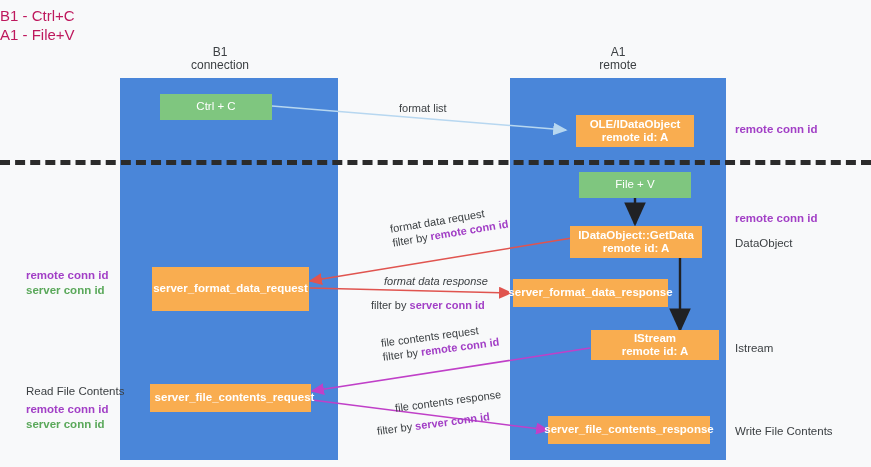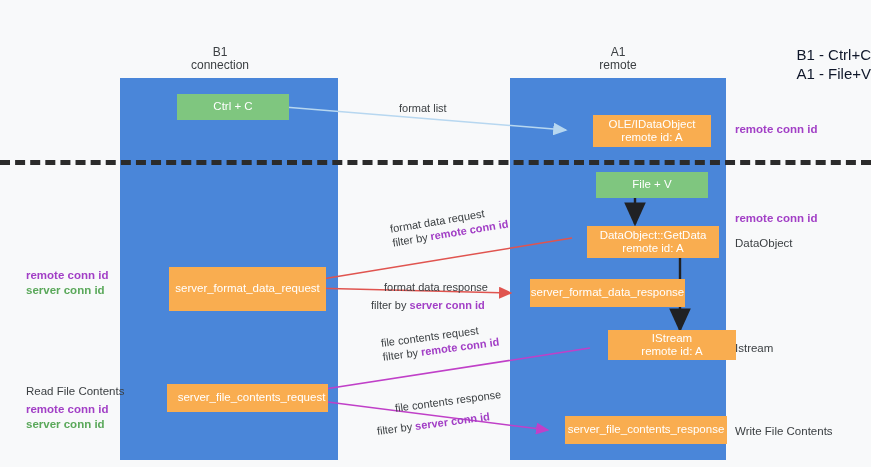--- a/index.html
+++ b/index.html
@@ -10,28 +10,28 @@
     position:relative;
     overflow:hidden;
     color:#3c4043;
   }
   #stage{position:absolute;left:0;top:0;width:871px;height:467px;}
   svg#wires{position:absolute;left:0;top:0;width:871px;height:467px;pointer-events:none;}
 
   .lane{position:absolute;background:#4a86d9;}
   .lane-head{position:absolute;text-align:center;font-size:12px;line-height:13px;color:#3c4043;}
 
-  .title{position:absolute;left:0;top:6px;width:871px;text-align:right;
-         font-size:15px;line-height:19px;color:#0f172a;margin-top:39px;}
+  .title{position:absolute;left:0;top:6px;width:871px;text-align:left;
+         font-size:15px;line-height:19px;color:#be185d;}
 
   .node{position:absolute;display:flex;flex-direction:column;align-items:center;
         justify-content:center;color:#ffffff;text-align:left;
-        font-size:11.5px;line-height:13.5px;box-sizing:border-box;margin-left:17px;}
+        font-size:11.5px;line-height:13.5px;box-sizing:border-box;}
   .node.green{background:#7fc67f;}
-  .node.orange{background:#f9ad50;}
+  .node.orange{background:#f9ad50;font-weight:bold;}
 
   .sidelabel{position:absolute;font-size:11.5px;line-height:14.5px;}
   .sidelabel .purple{color:#a23fc6;font-weight:bold;}
   .sidelabel .green{color:#5aa85a;font-weight:bold;}
   .sidelabel .plain{color:#3c4043;}
 
   .edgelabel{position:absolute;font-size:11px;line-height:14px;color:#3c4043;white-space:nowrap;}
   .edgelabel b{color:#a23fc6;font-weight:bold;}
   .rot-a{transform:rotate(-9.5deg);transform-origin:left top;}
   .rot-b{transform:rotate(-7.5deg);transform-origin:left top;}
@@ -97,21 +97,21 @@
   <div class="node orange" style="left:576px;top:115px;width:118px;height:32px;">
     <span>OLE/IDataObject</span>
     <span>remote id: A</span>
   </div>
 
   <div class="node green" style="left:579px;top:172px;width:112px;height:26px;">
     <span>File + V</span>
   </div>
 
   <div class="node orange" style="left:570px;top:226px;width:132px;height:32px;">
-    <span>DataObject::GetData</span>
+    <span>IDataObject::GetData</span>
     <span>remote id: A</span>
   </div>
 
   <div class="node orange" style="left:152px;top:267px;width:157px;height:44px;">
     <span>server_format_data_request</span>
   </div>
 
   <div class="node orange" style="left:513px;top:279px;width:155px;height:28px;">
     <span>server_format_data_response</span>
   </div>
@@ -133,21 +133,21 @@
     <span>format list</span>
   </div>
 
   <div class="edgelabel rot-a" style="left:389px;top:222px;">
     <div>format data request</div>
     <div>
       <span>filter by </span><b>remote conn id</b>
     </div>
   </div>
 
-  <div class="edgelabel" style="left:384px;top:280px;">
+  <div class="edgelabel" style="left:384px;top:274px;font-style:italic;">
     <div>format data response</div>
   </div>
   <div class="edgelabel" style="left:371px;top:298px;">
     <span>filter by </span><b>server conn id</b>
   </div>
 
   <div class="edgelabel rot-b" style="left:380px;top:336px;">
     <div>file contents request</div>
     <div>
       <span>filter by </span><b>remote conn id</b>

